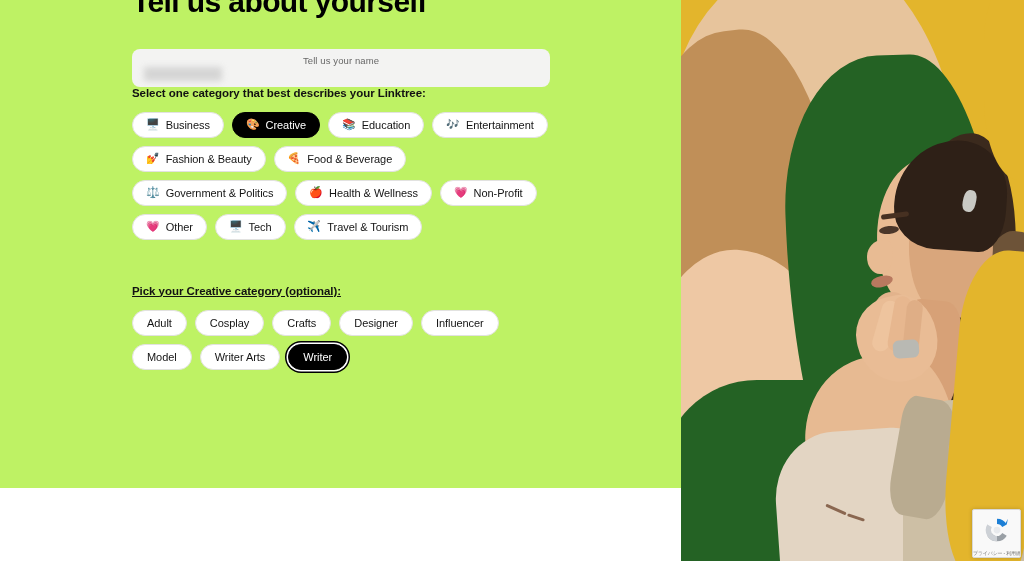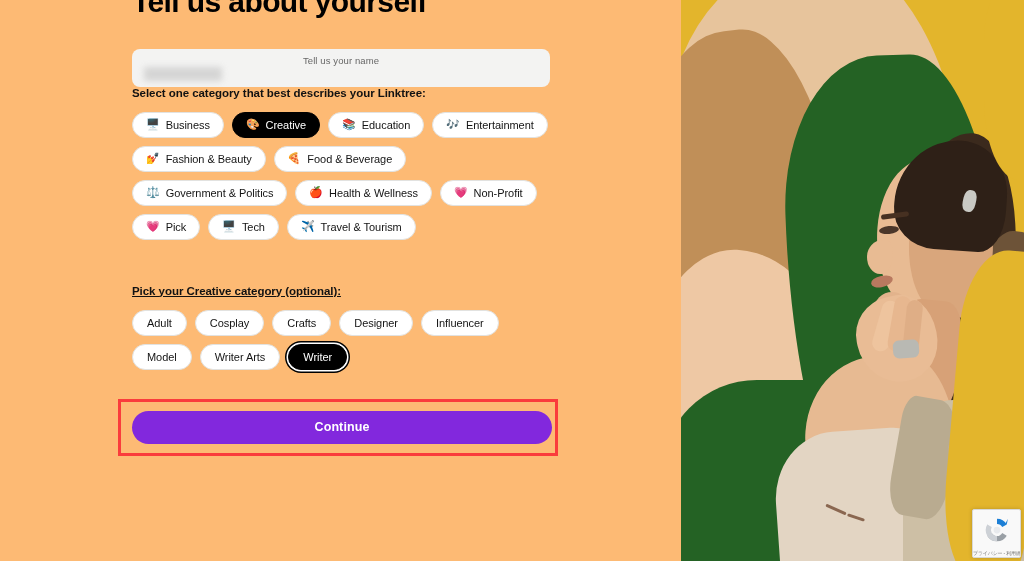--- a/index.html
+++ b/index.html
@@ -10,22 +10,22 @@
     background: #ffffff;
     overflow: hidden;
     position: relative;
   }
 
   
   #page { position: relative; width: 1024px; height: 561px; display: flex; }
 
   #form-pane {
     position: relative;
-    width: 681px; height: 561px;
-    background: #fdba74;
+    width: 681px; height: 488px;
+    background: #bef264;
     overflow: hidden;
   }
   #form-inner {
     position: absolute;
     left: 132px;
     top: -14px;
     width: 420px;
   }
 
   
@@ -424,21 +424,21 @@
           <div class="chip">
             <span class="emoji">🍎</span>
             <span>Health &amp; Wellness</span>
           </div>
           <div class="chip">
             <span class="emoji">💗</span>
             <span>Non-Profit</span>
           </div>
           <div class="chip">
             <span class="emoji">💗</span>
-            <span>Pick</span>
+            <span>Other</span>
           </div>
           <div class="chip">
             <span class="emoji">🖥️</span>
             <span>Tech</span>
           </div>
           <div class="chip">
             <span class="emoji">✈️</span>
             <span>Travel &amp; Tourism</span>
           </div>
         </div>
@@ -464,24 +464,20 @@
             <span>Model</span>
           </div>
           <div class="chip">
             <span>Writer Arts</span>
           </div>
           <div class="chip selected focused">
             <span>Writer</span>
           </div>
         </div>
 
-      <div class="cta-wrap">
-        <div class="cta-highlight"></div>
-        <button class="cta-button">Continue</button>
-      </div>
 
     </div>
   </div>
 
   <div id="art-pane">
     <div class="art-layer skin-big"></div>
     <div class="art-layer skin-shadow"></div>
     <div class="art-layer skin-light-low"></div>
     <div class="art-layer green-blob"></div>
     <div class="art-layer green-lower"></div>

